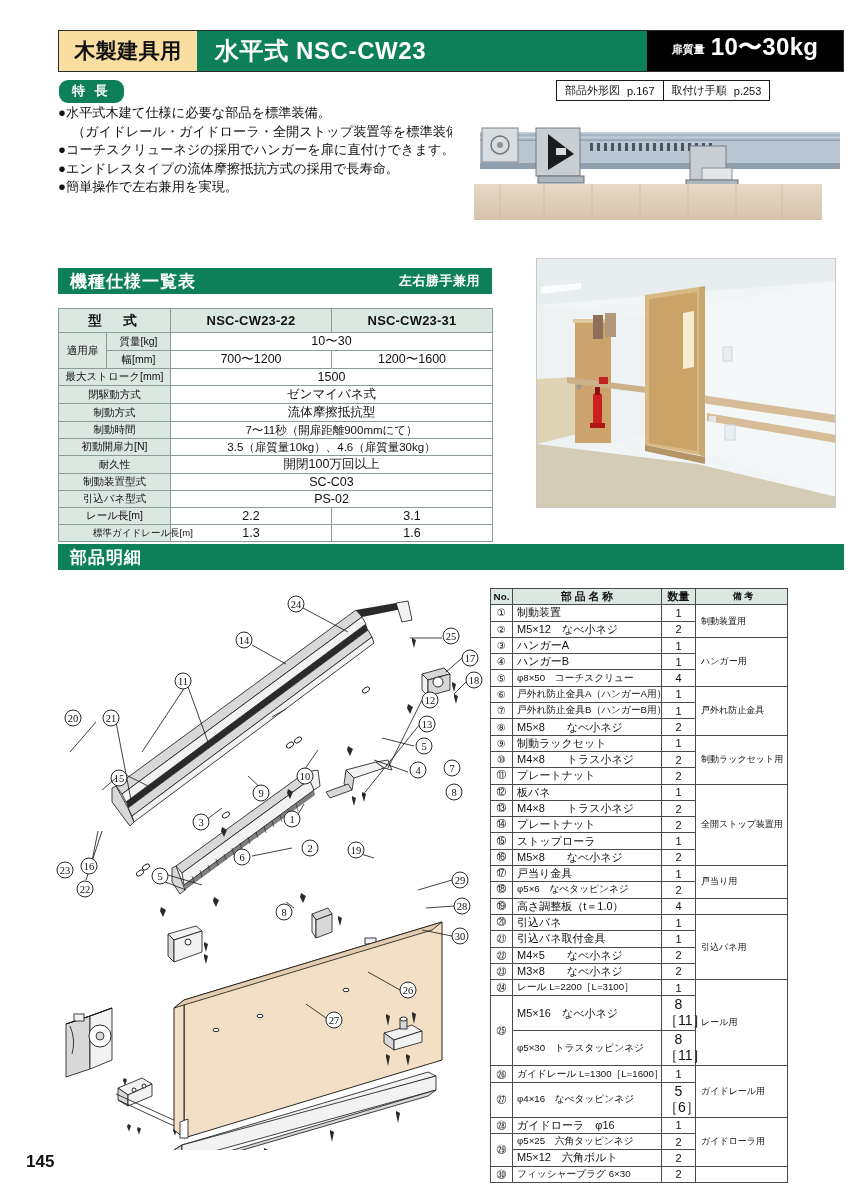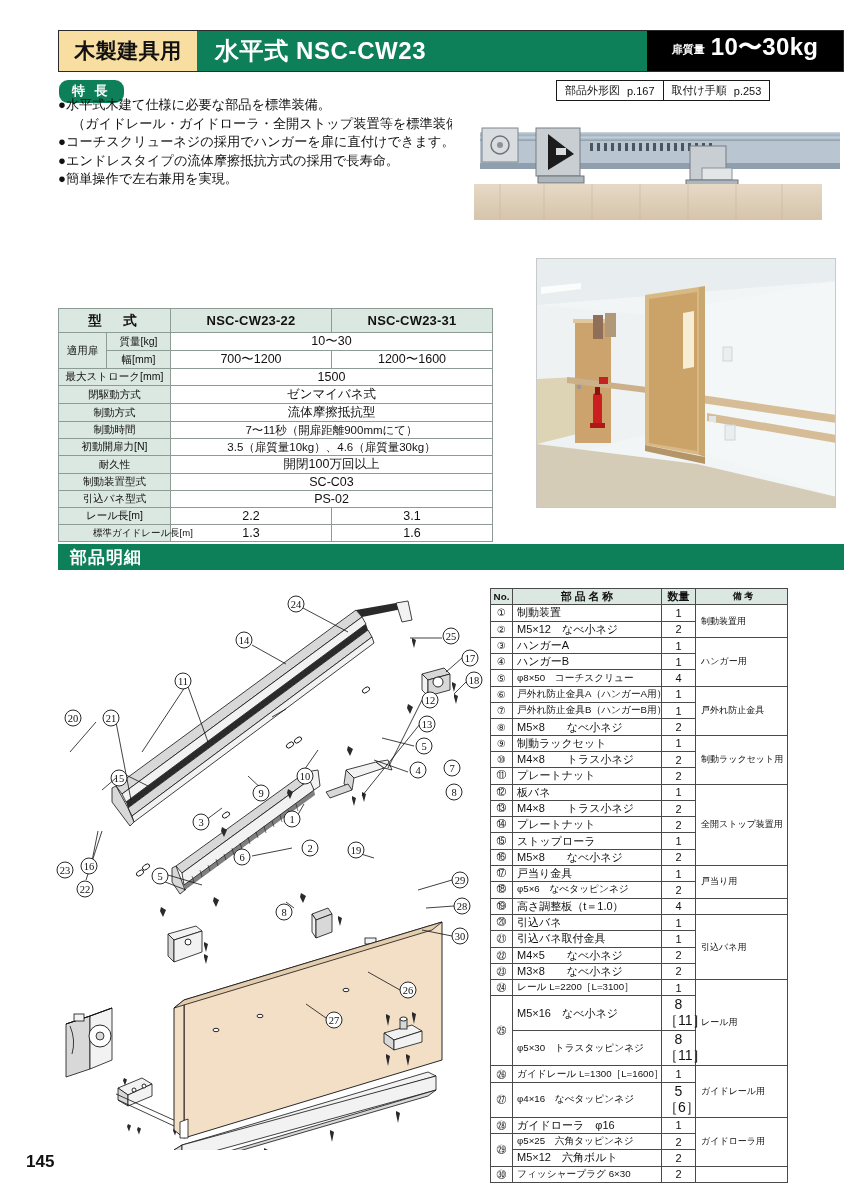--- a/index.html
+++ b/index.html
@@ -43,21 +43,21 @@
 
   
   .badge-pill {
     position: absolute; left: 59px; top: 80px;
     background: #0d8059; color: #fff;
     border-radius: 9px;
     padding: 2px 13px 3px;
     font-size: 13px; font-weight: bold; letter-spacing: 3px;
   }
   .features {
-    position: absolute; left: 58px; top: 96px; width: 420px;
+    position: absolute; left: 58px; top: 104px; width: 420px;
     font-size: 13.2px; line-height: 18.6px; color: #111;
   }
   .features div { white-space: nowrap; }
   .features .ind { padding-left: 14px; }
 
   
   .refbox {
     position: absolute; left: 556px; top: 80px; height: 21px;
     display: flex; border: 1px solid #1a1a1a; background: #fff;
   }
@@ -275,20 +275,24 @@
       <polygon points="108,186 168,198 168,205 108,192" fill="#b49568"></polygon>
 
       <rect x="186" y="88" width="9" height="14" fill="#e9eef0" stroke="#cfd6d9"></rect>
       <rect x="188" y="166" width="10" height="15" fill="#e9eef0" stroke="#cfd6d9"></rect>
       <rect x="172" y="157" width="7" height="6" fill="#dfe5e8"></rect>
 
       <polygon points="4,28 44,24 44,30 4,35" fill="#fbfdfd"></polygon>
     </svg>
   </div>
 
+  <div class="secbar" style="left:58px; top:268px; width:434px;">
+    <span class="t">機種仕様一覧表</span>
+    <span class="r">左右勝手兼用</span>
+  </div>
 
   <table class="spec">
     <colgroup>
       <col style="width:48px">
         <col style="width:64px">
       <col style="width:161px">
         <col style="width:161px">
     </colgroup>
     <tbody>
       <tr>

